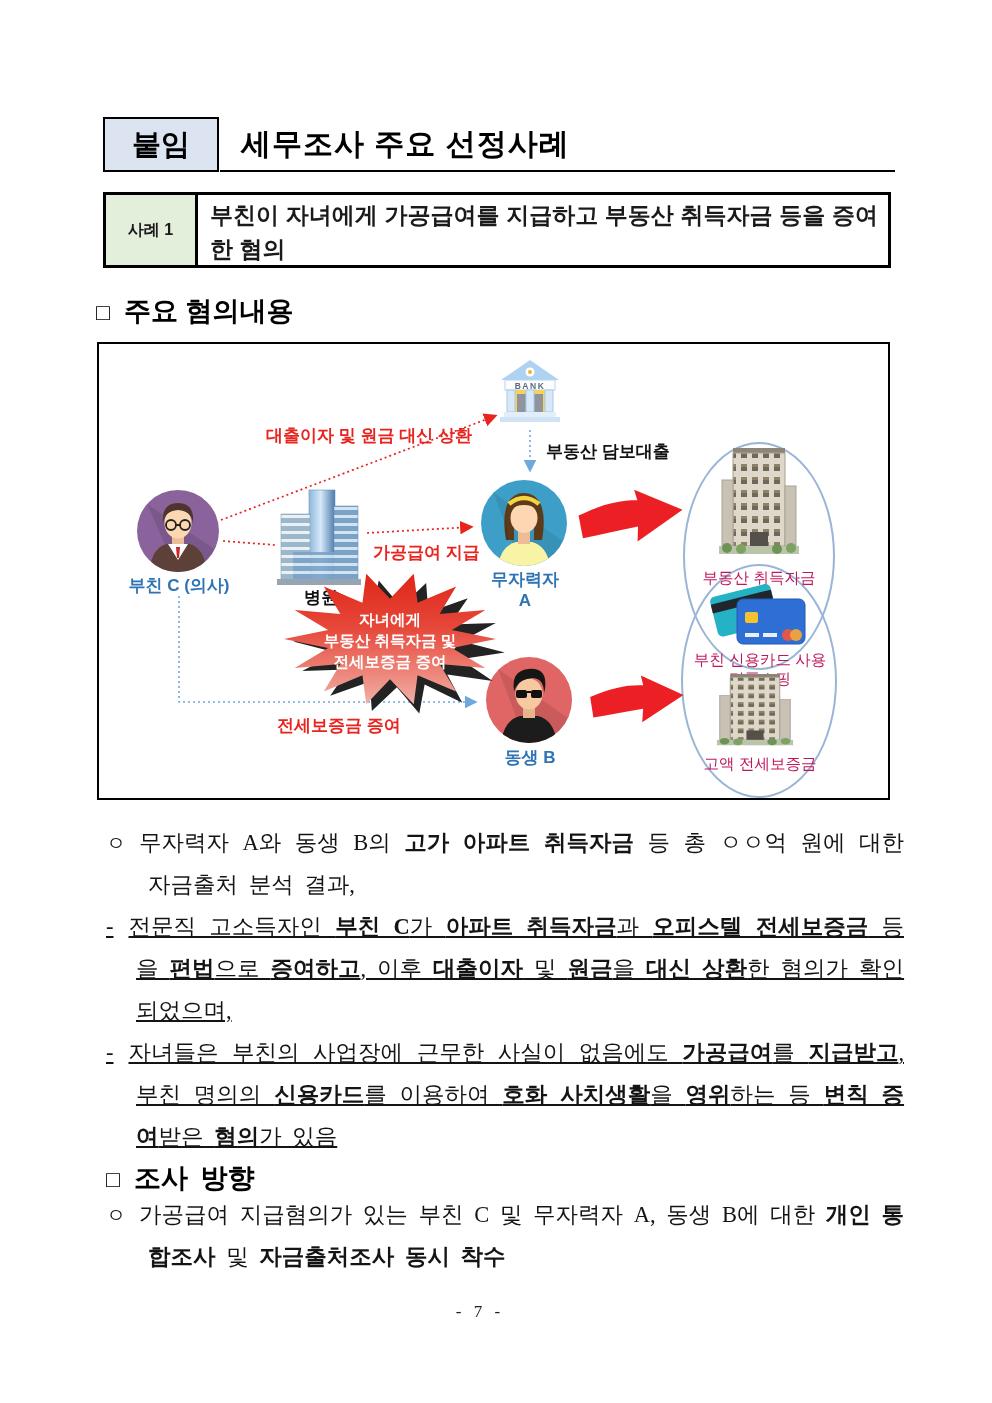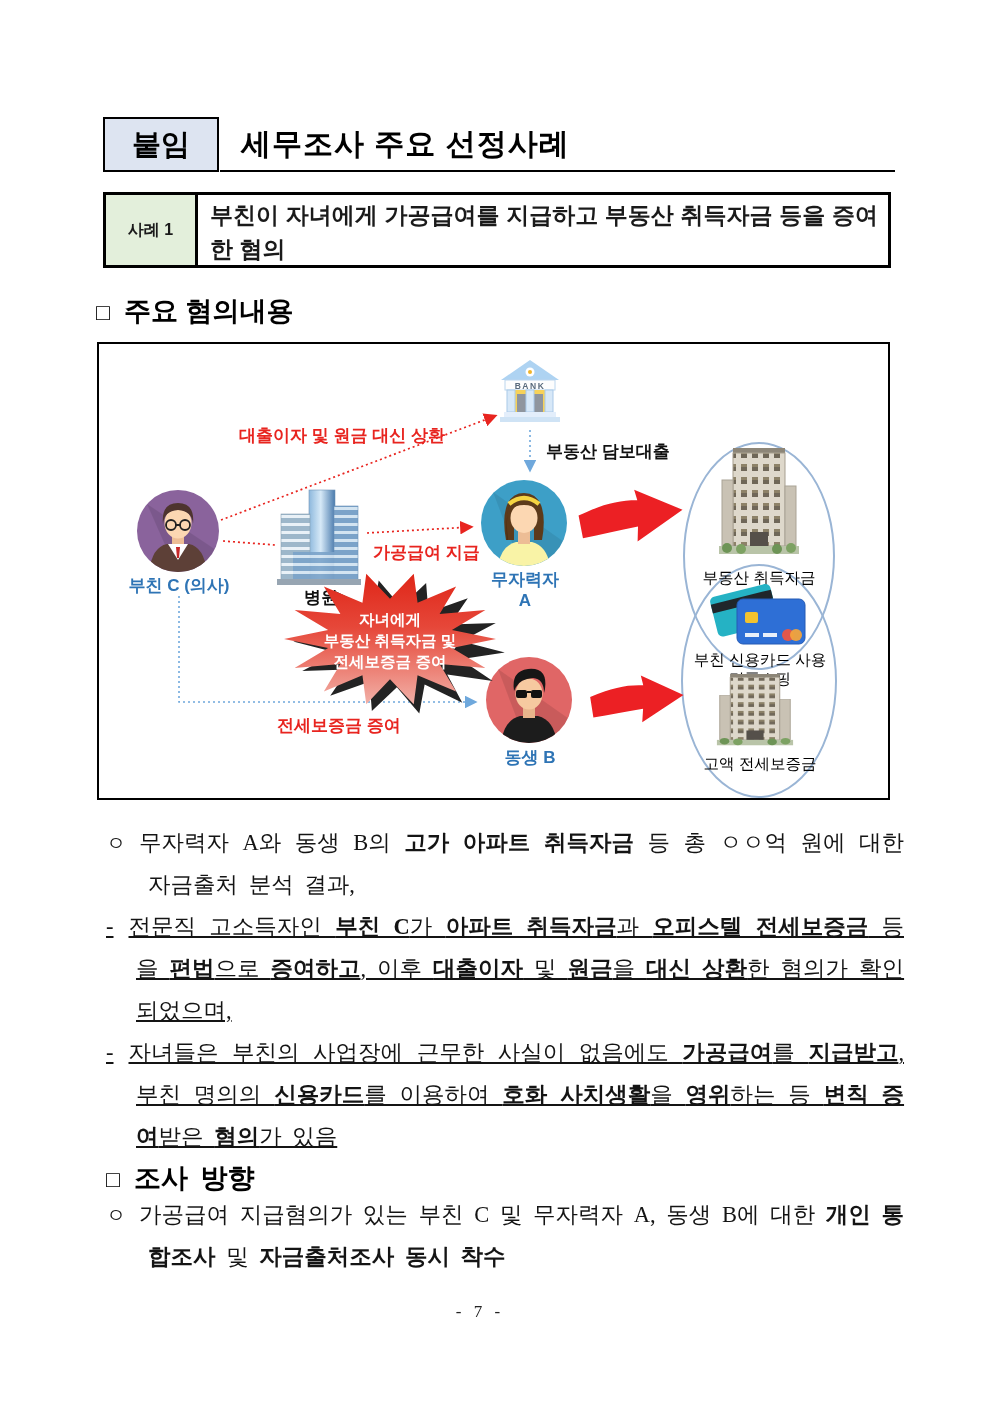--- a/index.html
+++ b/index.html
@@ -50,21 +50,21 @@
     position: absolute; left: 97px; top: 342px; width: 793px; height: 458px;
     border: 2px solid #000; background: #fff;
     font-family: "Liberation Sans", sans-serif;
   }
   .diagram .abs { position: absolute; }
   .connectors { position: absolute; left: 0; top: 0; }
   .dlabel { position: absolute; font-weight: bold; }
   .red-label { color: #e8241f; font-size: 17px; }
   .blk-label { color: #111; font-size: 17px; }
   .blue-name { color: #2e74b5; font-size: 17px; font-weight: bold; text-align: center; }
-  .result-label { color: #000000; font-size: 15.5px; text-align: center; line-height: 19px; font-weight: 500; }
+  .result-label { color: #be185d; font-size: 15.5px; text-align: center; line-height: 19px; font-weight: 500; }
   .venn { position: absolute; border: 2px solid #9ab5d5; border-radius: 50%; background: transparent; }
 
   
   .burst-wrap { position: absolute; left: 185px; top: 228px; width: 212px; height: 134px; }
   .burst-shadow, .burst-main {
     position: absolute; inset: 0;
     clip-path: polygon(100% 50%,79.2% 56.7%,95% 71.7%,73.4% 68.7%,81.2% 89.1%,63% 77%,61.2% 98.7%,50% 80%,38.8% 98.7%,37% 77%,18.8% 89.1%,26.6% 68.7%,5% 71.7%,20.8% 56.7%,0% 50%,20.8% 43.3%,5% 28.3%,26.6% 31.3%,18.8% 10.9%,37% 23%,38.8% 1.3%,50% 20%,61.2% 1.3%,63% 23%,81.2% 10.9%,73.4% 31.3%,95% 28.3%,79.2% 43.3%);
   }
   .burst-shadow { background: #232323; transform: translate(9px, 8px) rotate(3deg); }
   .burst-main { background: linear-gradient(180deg, #df2517 0%, #e6483a 42%, #f2b3aa 100%); }
@@ -317,21 +317,21 @@
         <rect x="33" y="84" width="18" height="14" fill="#55504a"></rect>
         <rect x="2" y="98" width="80" height="8" fill="#b9c4a8"></rect>
         <circle cx="10" cy="100" r="5" fill="#6d9456"></circle>
           <circle cx="24" cy="101" r="5" fill="#7da263"></circle>
         <circle cx="60" cy="101" r="5" fill="#6d9456"></circle>
           <circle cx="74" cy="100" r="5" fill="#7da263"></circle>
       </svg>
     </div>
     <div class="dlabel result-label" style="left:586px; top:410px; width:150px;">고액 전세보증금</div>
 
-    <div class="dlabel red-label" style="left:140px; top:80px; width:260px;">대출이자 및 원금 대신 상환</div>
+    <div class="dlabel red-label" style="left:140px; top:80px; width:260px;text-align:center;">대출이자 및 원금 대신 상환</div>
     <div class="dlabel blk-label" style="left:447px; top:96px; width:160px;">부동산 담보대출</div>
     <div class="dlabel red-label" style="left:274px; top:197px; width:120px;">가공급여 지급</div>
     <div class="dlabel red-label" style="left:178px; top:370px; width:160px;">전세보증금 증여</div>
   </div>
 
   <div class="body-copy">
 
     <p class="para-o"><span class="bullet-o">ㅇ</span><span>무자력자 A와 동생 B의 </span><b>고가 아파트 취득자금</b><span> 등 총 ㅇㅇ억 원에 대한 자금출처 분석 결과,</span></p>
 
     <p class="para-dash"><span class="bullet-dash">-</span><span>전문직 고소득자인 </span><b>부친 C</b><span>가 </span><b>아파트 취득자금</b><span>과 </span><b>오피스텔 전세보증금</b><span> 등을 </span><b>편법</b><span>으로 </span><b>증여하고</b><span>, 이후 </span><b>대출이자</b><span> 및 </span><b>원금</b><span>을 </span><b>대신 상환</b><span>한 혐의가 확인되었으며,</span></p>

